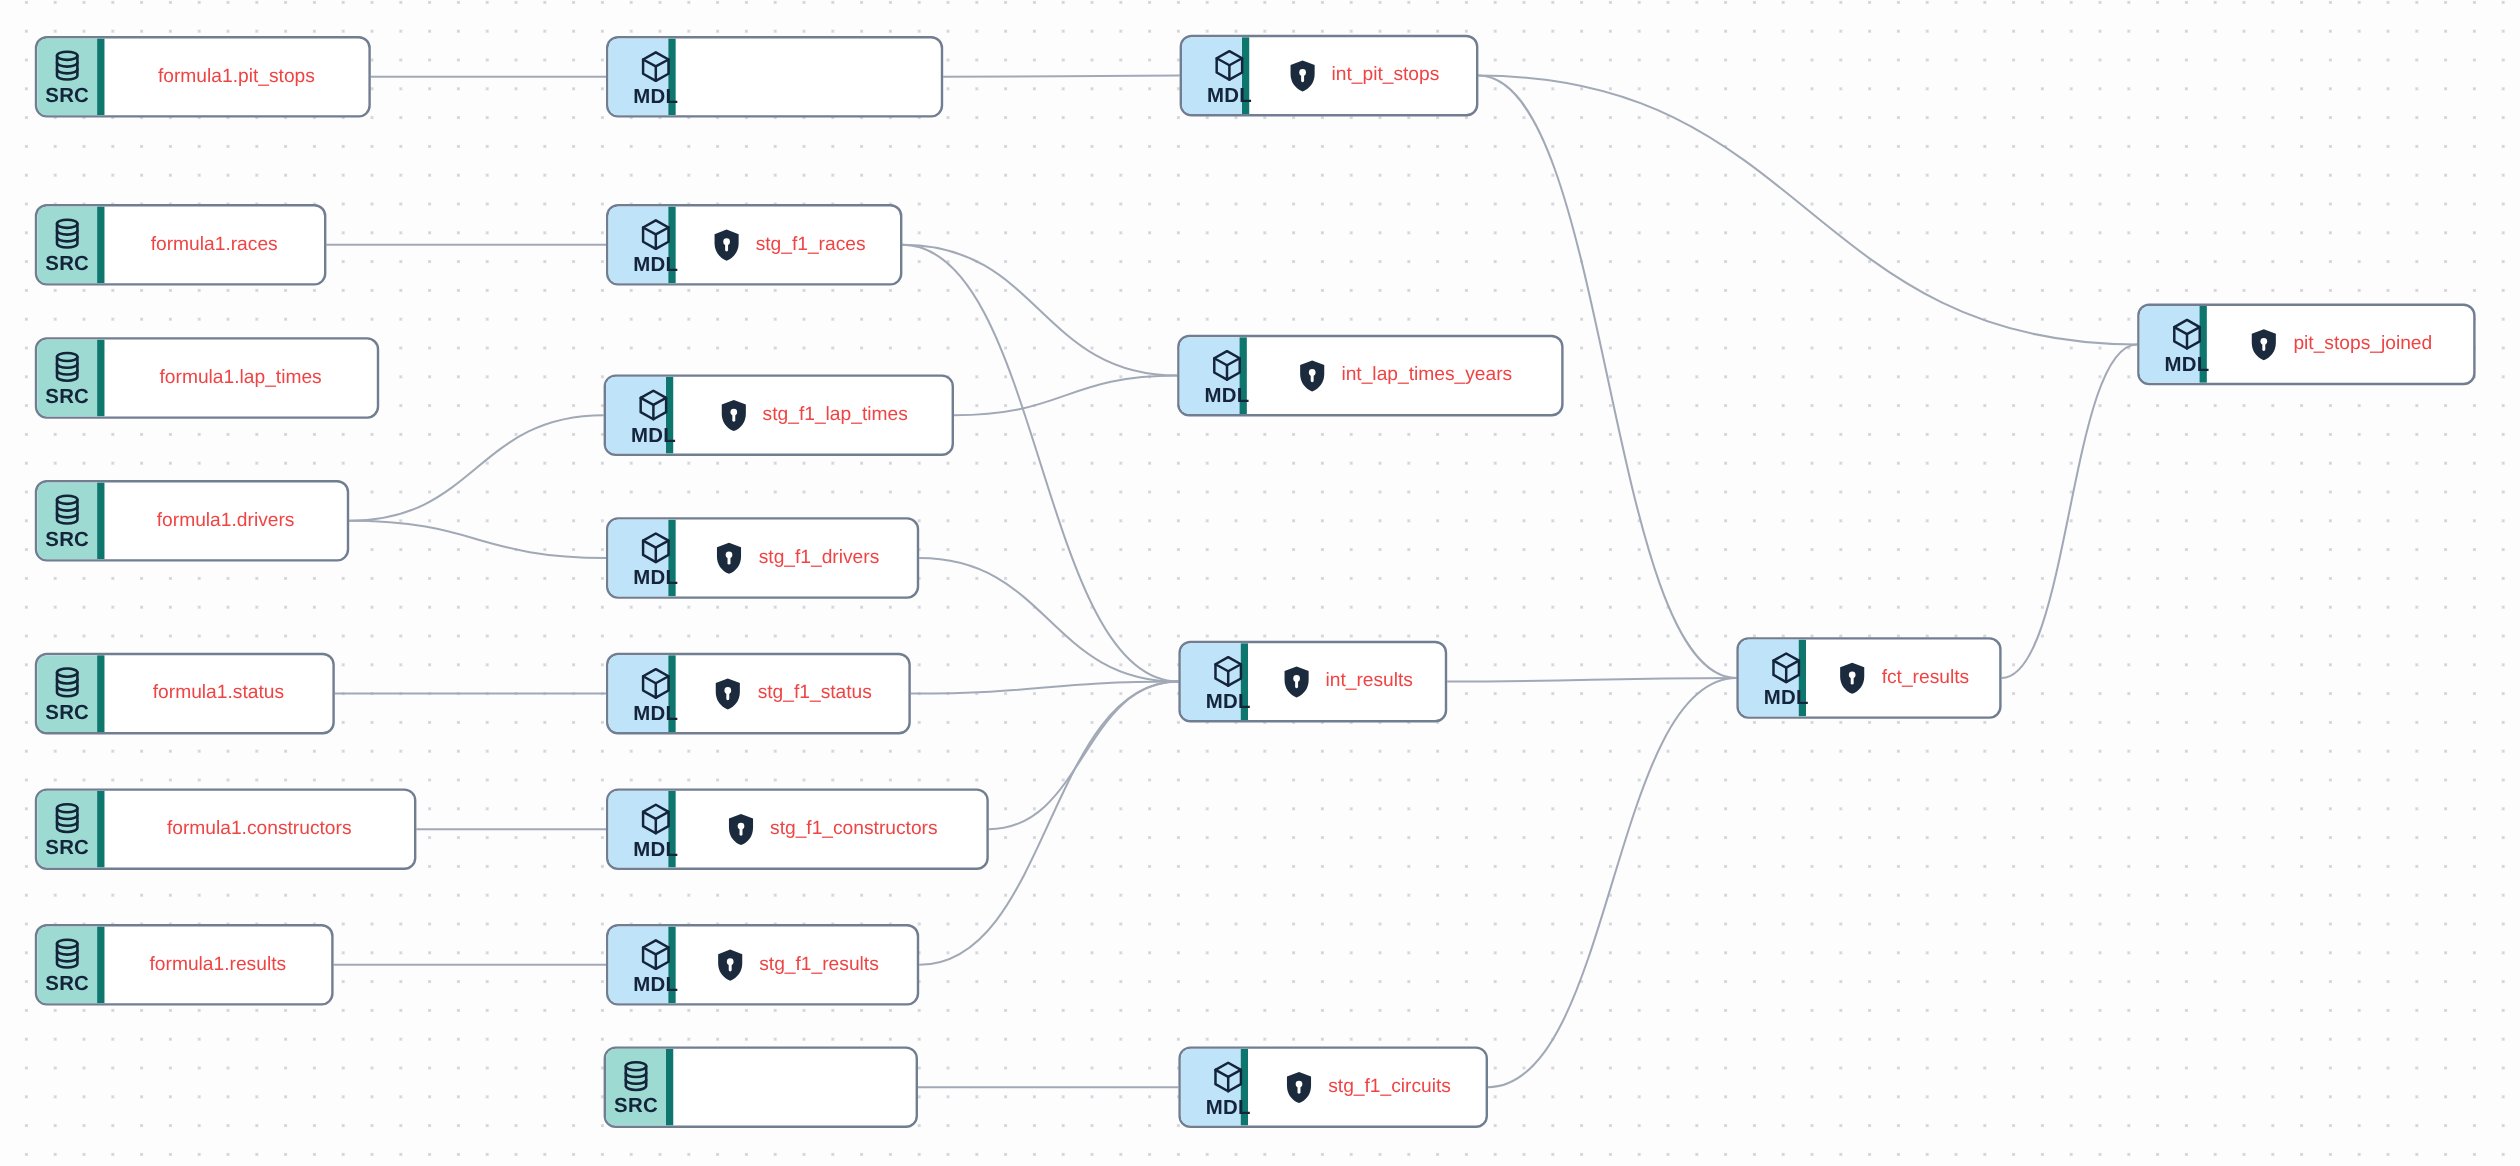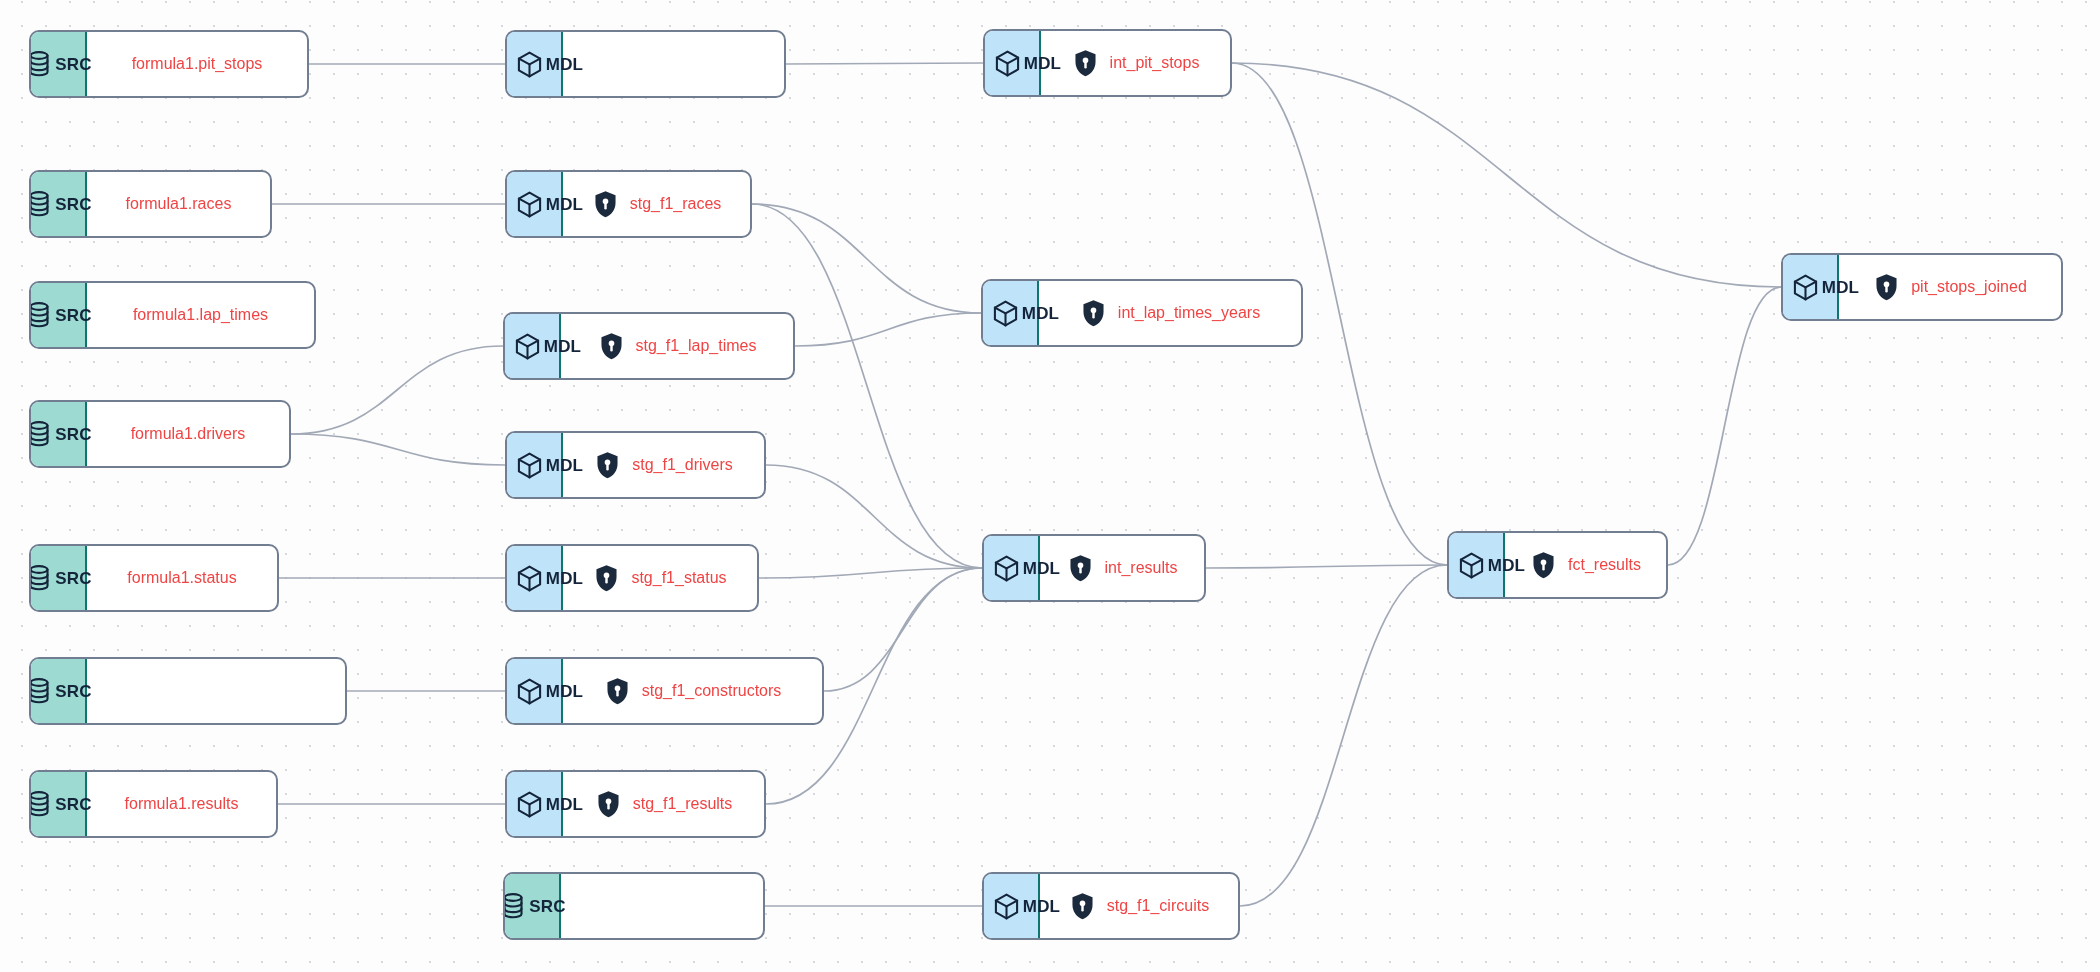--- a/index.html
+++ b/index.html
@@ -40,25 +40,25 @@
     background: #ffffff;
     border: 2px solid #717d90;
     border-radius: 10px;
     overflow: hidden;
     cursor: pointer;
   }
   .node .badge {
     width: 56px;
     flex: 0 0 56px;
     display: flex;
-    flex-direction: row;
+    flex-direction: column;
     align-items: center;
     justify-content: center;
     gap: 1px;
-    border-right: 2px solid #0f766e;
+    border-right: 6px solid #0f766e;
     box-sizing: border-box;
   }
   .node.kind-source .badge { background: #9cdad2; }
   .node.kind-model  .badge { background: #bfe3f8; padding-left: 29px; }
   .badge-label {
     font-size: 17px;
     font-weight: 600;
     color: #14243a;
     line-height: 1;
     letter-spacing: 0.2px;
@@ -193,20 +193,23 @@
           <span>
             <svg width="30" height="30" viewBox="0 0 24 24" fill="none" stroke="#14243a" stroke-width="1.7" stroke-linecap="round">
               <ellipse cx="12" cy="5.2" rx="6.8" ry="2.7"></ellipse>
               <path d="M5.2 5.2v4.5c0 1.5 3 2.7 6.8 2.7s6.8-1.2 6.8-2.7V5.2"></path>
               <path d="M5.2 9.7v4.5c0 1.5 3 2.7 6.8 2.7s6.8-1.2 6.8-2.7V9.7"></path>
               <path d="M5.2 14.2v4.1c0 1.5 3 2.7 6.8 2.7s6.8-1.2 6.8-2.7v-4.1"></path>
             </svg>
           </span>
           <span class="badge-label">SRC</span>
         </div>
+        <div class="body">
+          <span class="node-label">formula1.constructors</span>
+        </div>
       </div>
       <div class="node kind-source" style="left: 29px; top: 770px; width: 249px;">
         <div class="badge">
           <span>
             <svg width="30" height="30" viewBox="0 0 24 24" fill="none" stroke="#14243a" stroke-width="1.7" stroke-linecap="round">
               <ellipse cx="12" cy="5.2" rx="6.8" ry="2.7"></ellipse>
               <path d="M5.2 5.2v4.5c0 1.5 3 2.7 6.8 2.7s6.8-1.2 6.8-2.7V5.2"></path>
               <path d="M5.2 9.7v4.5c0 1.5 3 2.7 6.8 2.7s6.8-1.2 6.8-2.7V9.7"></path>
               <path d="M5.2 14.2v4.1c0 1.5 3 2.7 6.8 2.7s6.8-1.2 6.8-2.7v-4.1"></path>
             </svg>

